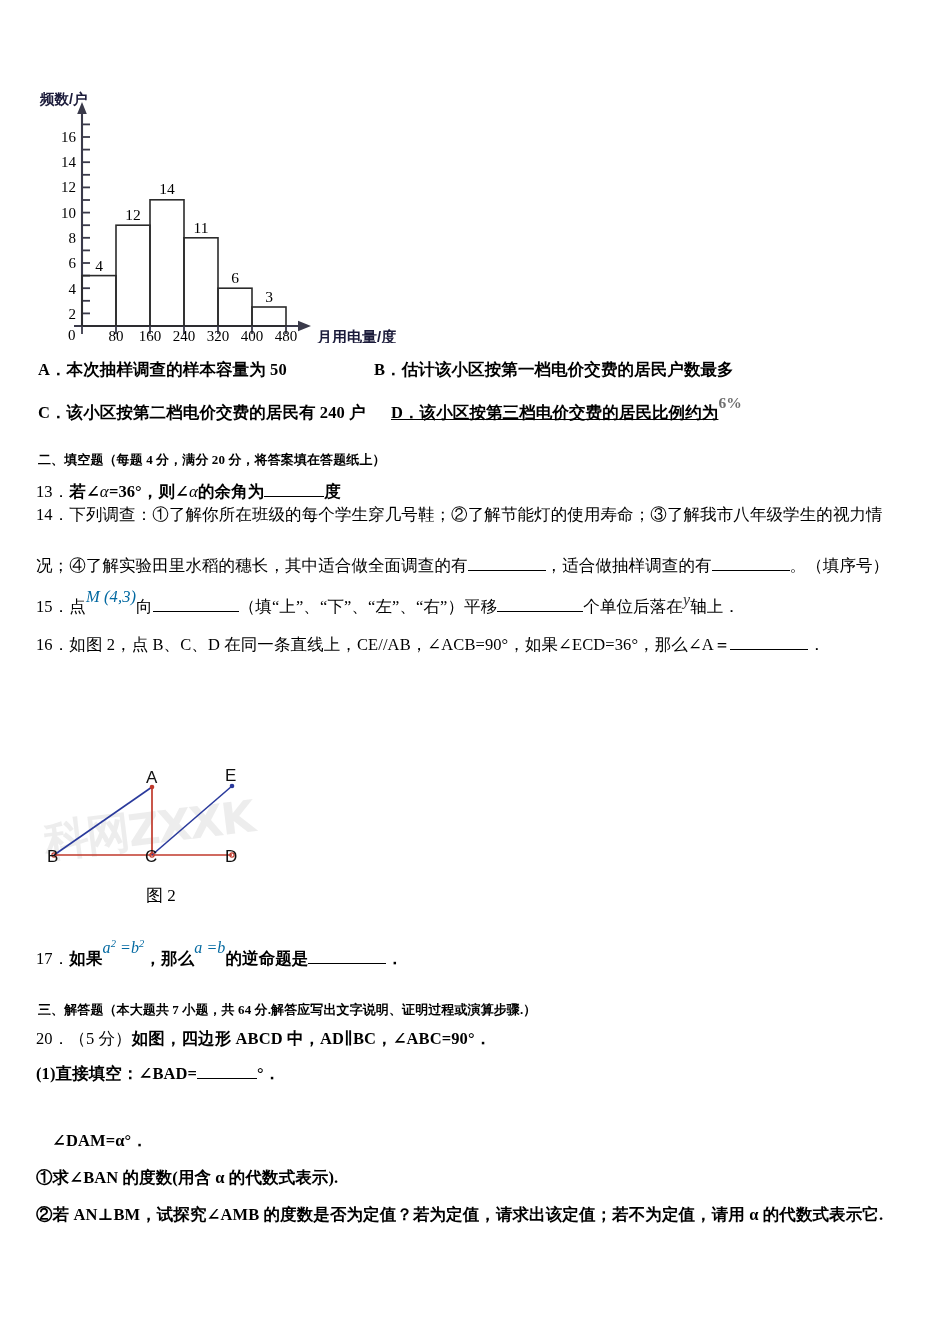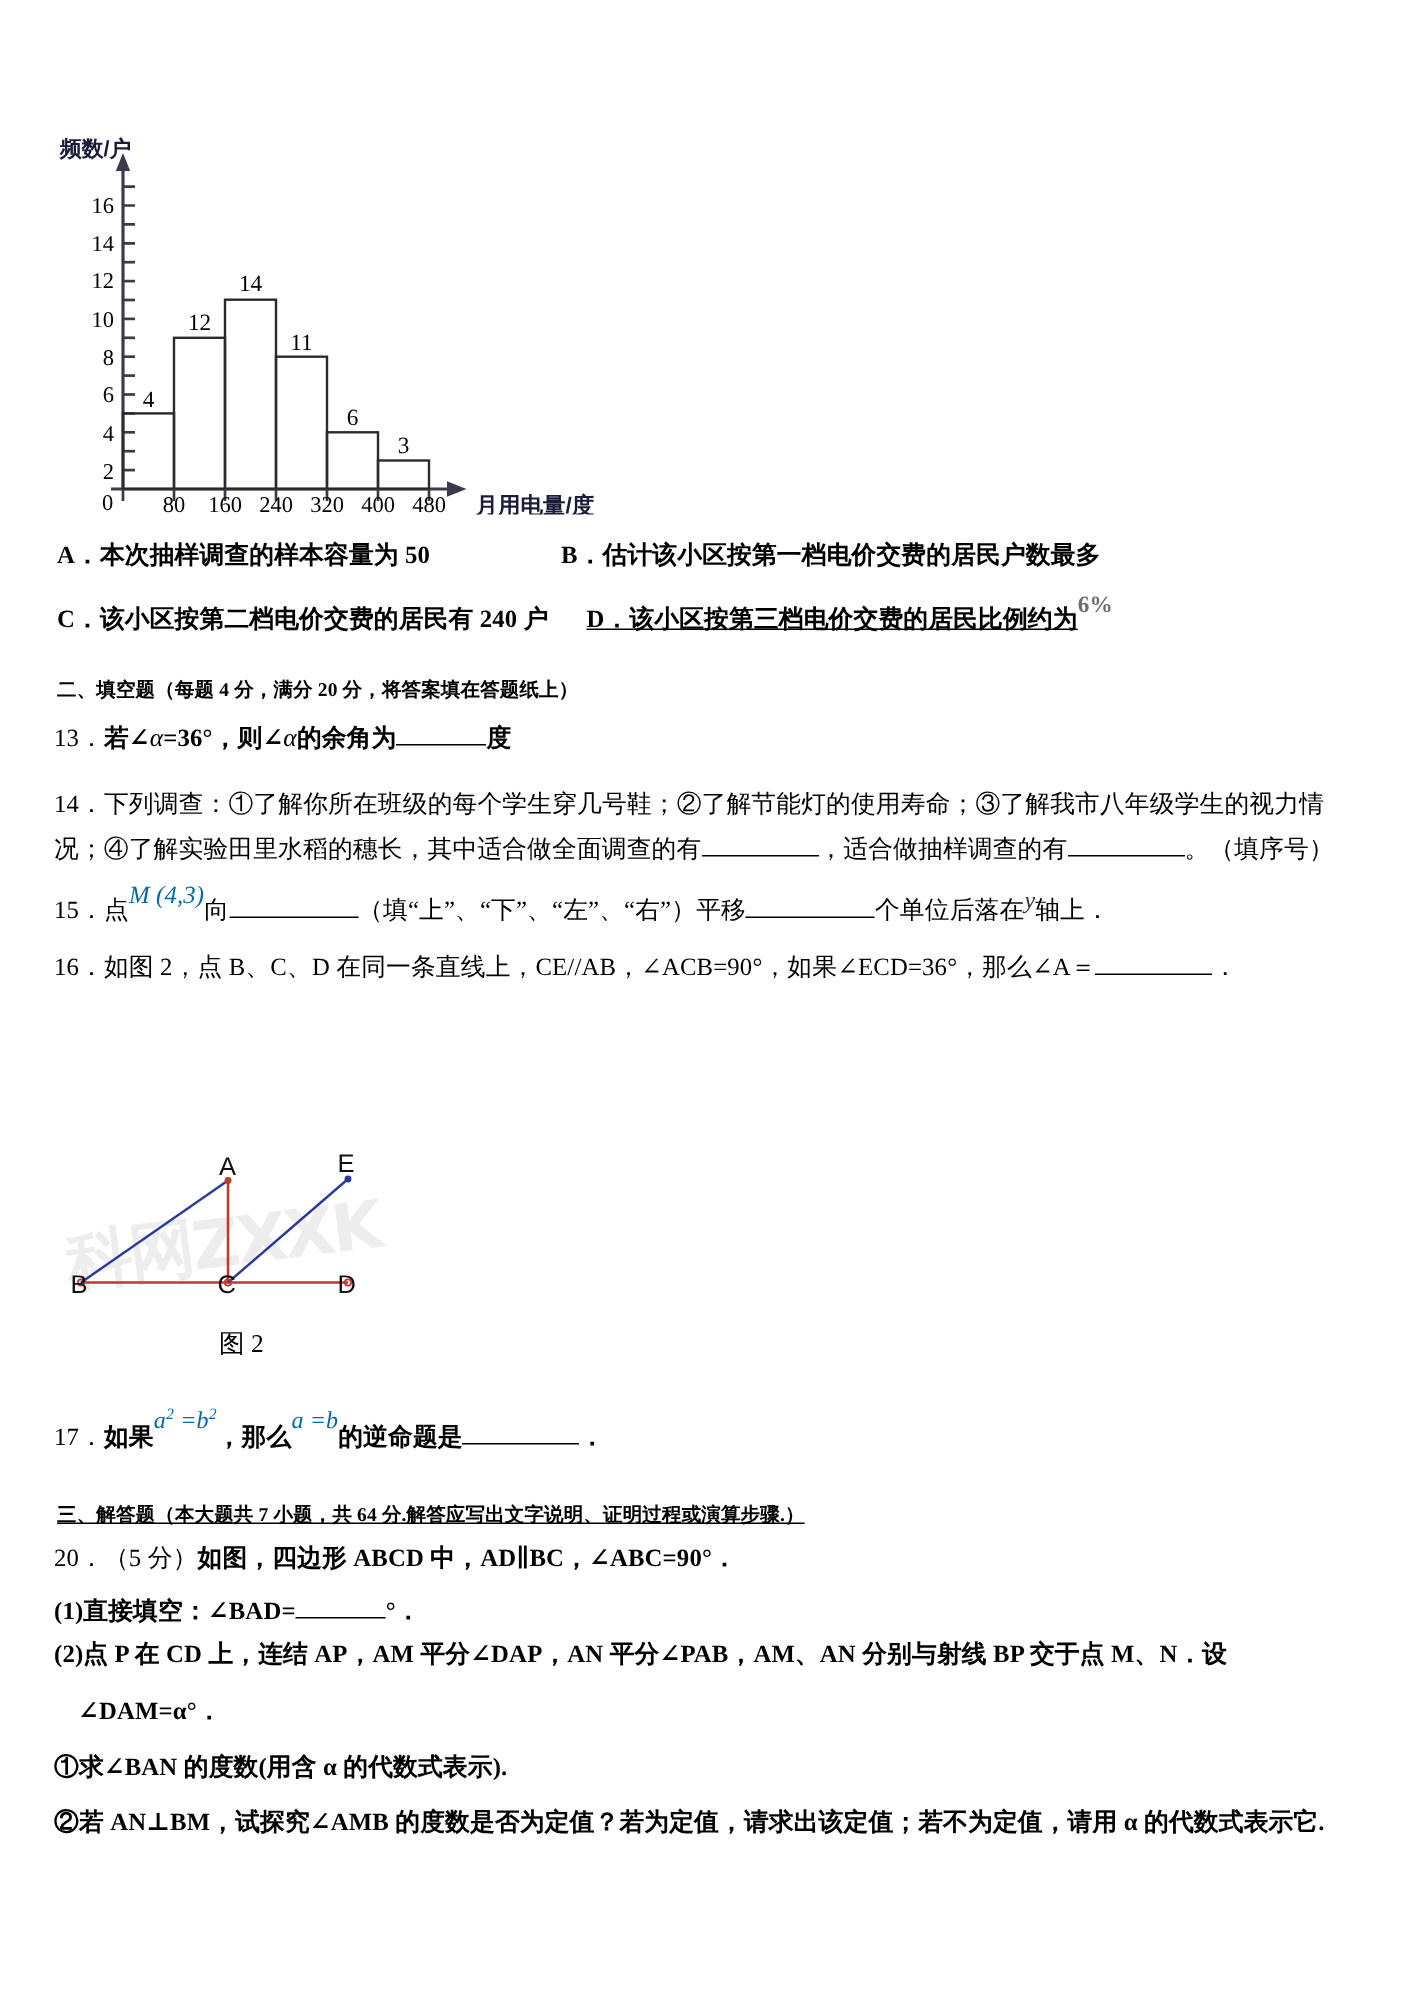--- a/index.html
+++ b/index.html
@@ -217,21 +217,21 @@
   <div class="txt bold" style="left:391px; top:403px;text-decoration:underline;">
     <span>D．该小区按第三档电价交费的居民比例约为</span><span class="raised-sm">6%</span>
   </div>
 
   <div class="txt sec-head" style="left:38px; top:452px;">二、填空题（每题 4 分，满分 20 分，将答案填在答题纸上）</div>
 
   <div class="txt" style="left:36px; top:481px;">
     <span>13．</span><span class="bold">若∠</span><span class="alpha-it">α</span><span class="bold">=36°，则∠</span><span class="alpha-it">α</span><span class="bold">的余角为</span><span class="blank b-md"></span><span class="bold">度</span>
   </div>
 
-  <div class="txt" style="left:36px; top:526px;text-align:right;">
+  <div class="txt" style="left:36px; top:505px;text-align:right;">
     <span>14．</span><span>下列调查：①了解你所在班级的每个学生穿几号鞋；②了解节能灯的使用寿命；③了解我市八年级学生的视力情</span>
   </div>
   <div class="txt" style="left:36px; top:556px;">
     <span>况；④了解实验田里水稻的穗长，其中适合做全面调查的有</span><span class="blank b-lg"></span><span>，适合做抽样调查的有</span><span class="blank b-lg"></span><span>。（填序号）</span>
   </div>
 
   <div class="txt" style="left:36px; top:597px;">
     <span>15．</span><span>点</span><span class="raised" style="top:-10px;font-size:16.5px;color:#0369a1;">M (4,3)</span><span>向</span><span class="blank b-xl"></span><span>（填“上”、“下”、“左”、“右”）平移</span><span class="blank b-xl"></span><span>个单位后落在</span><span class="raised" style="top:-7px;color:#333;">y</span><span>轴上．</span>
   </div>
 
@@ -265,31 +265,30 @@
   <div class="fig-label" style="left:47px;  top:847px;">B</div>
   <div class="fig-label" style="left:145px; top:847px;">C</div>
   <div class="fig-label" style="left:225px; top:847px;">D</div>
 
   <div class="fig2-caption">图 2</div>
 
   <div class="txt" style="left:36px; top:948px;">
     <span>17．</span><span class="bold">如果</span><span class="raised" style="top:-11px;"><span class="mathit">a</span><span class="sup2">2</span><span class="mathit"> =b</span><span class="sup2">2</span></span><span class="bold">，那么</span><span class="raised" style="top:-11px;">a =b</span><span class="bold">的逆命题是</span><span class="blank b-lg"></span><span class="bold">．</span>
   </div>
 
-  <div class="txt sec-head" style="left:38px; top:1002px;text-decoration:underline;">三、解答题（本大题共 7 小题，共 64 分.解答应写出文字说明、证明过程或演算步骤.）</div>
+  <div class="txt sec-head" style="left:38px; top:1002px;">三、解答题（本大题共 7 小题，共 64 分.解答应写出文字说明、证明过程或演算步骤.）</div>
 
   <div class="txt" style="left:36px; top:1029px;">
     <span>20．</span><span>（5 分）</span><span class="bold">如图，四边形 ABCD 中，AD∥BC，∠ABC=90°．</span>
   </div>
 
   <div class="txt bold" style="left:36px; top:1064px;">
     <span>(1)直接填空：∠BAD=</span><span class="blank b-md"></span><span>°．</span>
   </div>
 
-  <div class="txt bold" style="left:36px; top:1093px;">(2)点 P 在 CD 上，连结 AP，AM 平分∠DAP，AN 平分∠PAB，AM、AN 分别与射线 BP 交于点 M、N．设</div>
 
   <div class="txt bold" style="left:52px; top:1131px;">
     <span>∠DAM=</span><span>α</span><span>°．</span>
   </div>
 
   <div class="txt bold" style="left:36px; top:1168px;">
     <span>①求∠BAN 的度数(用含 </span><span>α</span><span> 的代数式表示).</span>
   </div>
 
   <div class="txt bold" style="left:36px; top:1205px;">

